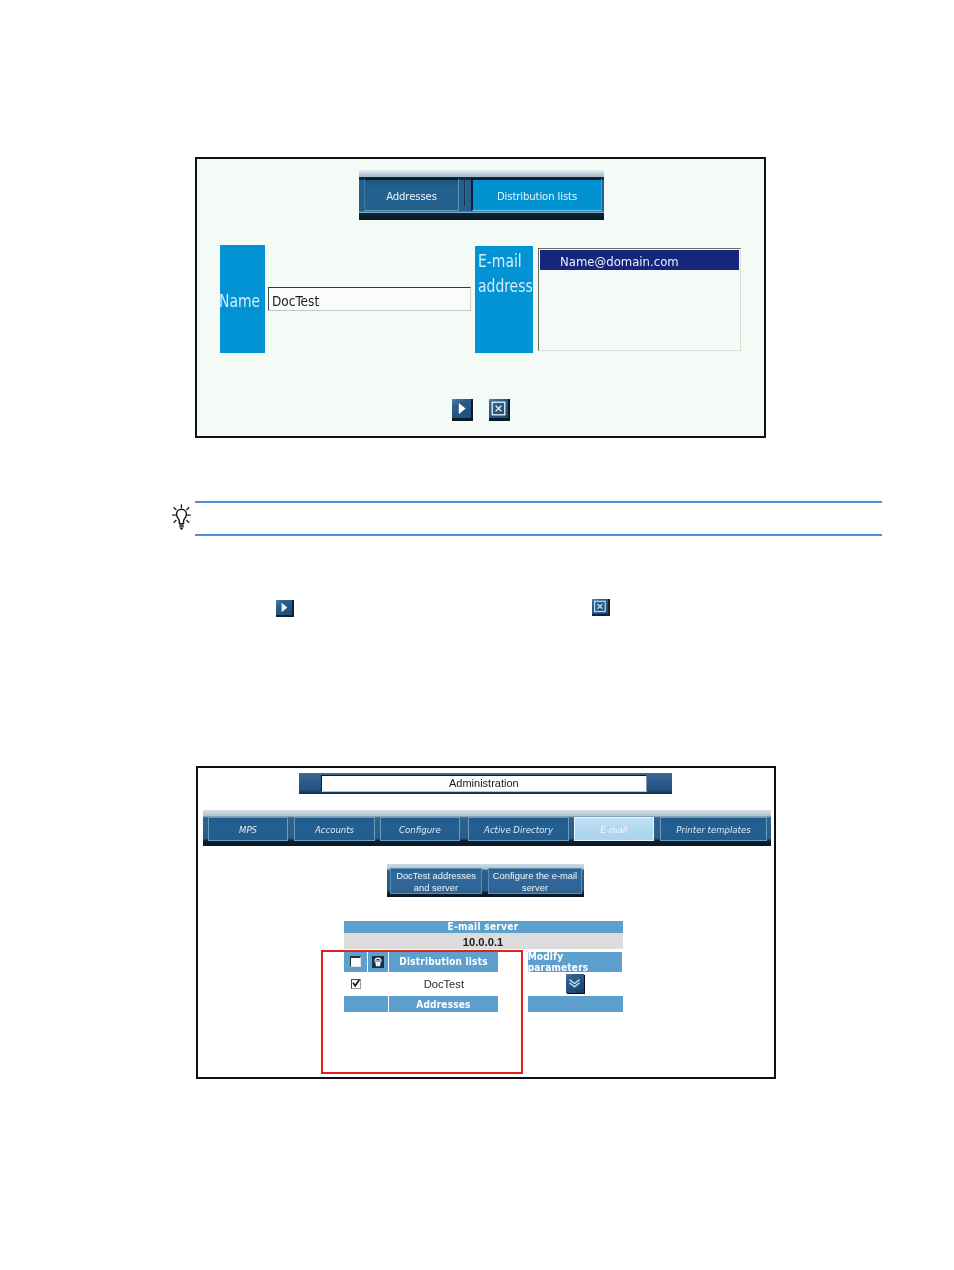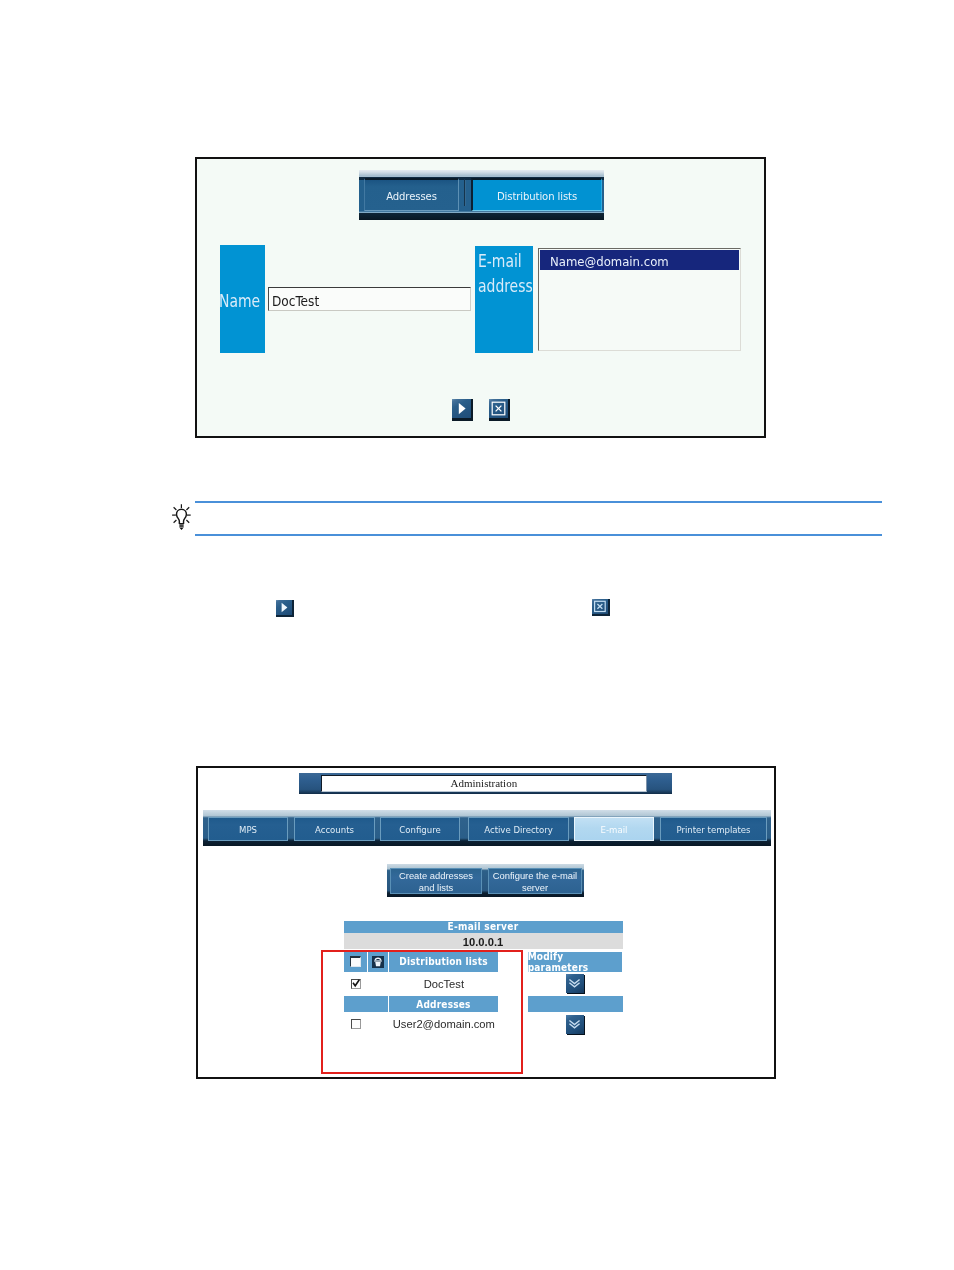--- a/index.html
+++ b/index.html
@@ -37,21 +37,21 @@
   #nameInput{position:absolute;left:71px;top:128px;width:203px;height:24px;background:#fafcfa;
      border-top:1.5px solid #3a3a3a;border-left:1.5px solid #4a4a4a;border-right:1px solid #cfcfc9;border-bottom:1px solid #c9c9c3;
      box-sizing:border-box;display:flex;align-items:center;padding-left:3px;padding-top:4px;
      font-family:"DejaVu Sans Condensed","DejaVu Sans",sans-serif;font-size:13.5px;color:#1b1b1b;}
 
   
   #emailBox{position:absolute;left:341px;top:89px;width:203px;height:103px;background:#f6faf7;
      border-top:1.5px solid #6a6a64;border-left:1.5px solid #6a6a64;border-right:1px solid #dcdcd6;border-bottom:1px solid #dcdcd6;
      box-sizing:border-box;padding:1px;}
   #emailBox .sel{background:#16267c;color:#e9f0fb;font-family:"DejaVu Sans Condensed","DejaVu Sans",sans-serif;
-     font-size:13px;height:20px;line-height:23px;padding-left:10px;white-space:nowrap;}
+     font-size:13px;height:20px;line-height:23px;padding-left:20px;white-space:nowrap;}
 
   
   .sqbtn{position:absolute;width:19px;height:19px;
      background:linear-gradient(150deg,#6f95b5 0%,#44719a 10%,#2a5e8a 32%,#23537f 70%,#1f4c77 100%);
      border-right:2px solid #0b1a27;border-bottom:3px solid #0b1a27;box-sizing:content-box;}
   #btnGo{left:255px;top:240px;}
   #btnClose{left:292px;top:240px;}
   .sqbtn svg{display:block;}
 
   
@@ -69,25 +69,25 @@
   
   #shot2{left:196px;top:766px;width:580px;height:313px;border:2px solid #111111;background:#ffffff;box-sizing:border-box;}
   #shot2 .inner{position:absolute;left:0;top:0;right:0;bottom:0;}
 
   
   #s2title{position:absolute;left:100.9px;top:4.6px;width:373.3px;height:21.6px;
      background:linear-gradient(to bottom,#3c6996 0%,#2f5f90 30%,#27537e 78%,#122c46 100%);}
   #s2titleInner{position:absolute;left:22px;top:2.4px;width:325.9px;height:17px;background:#ffffff;
      border-top:1.5px solid #101a26;border-left:1.5px solid #101a26;border-right:1px solid #7d93ab;border-bottom:1px solid #b8c6d3;
      box-sizing:border-box;display:flex;align-items:center;justify-content:center;
-     font-family:Liberation Serif, serif;font-size:11px;color:#1b1b1b;}
+     font-family:Liberation Sans, sans-serif;font-size:11px;color:#1b1b1b;}
 
   
   #s2strip{position:absolute;left:5px;top:42px;width:568px;height:36px;
-     background:linear-gradient(to bottom,#d1dee8 0%,#b0c6d4 16%,#2f628c 22%,#2a5e89 78%,#0c2134 86%,#091825 100%);}
+     background:linear-gradient(to bottom,#d1dee8 0%,#b0c6d4 16%,#2f628c 22%,#2a5e89 78%,#0c2134 86%,#091825 100%);font-style:italic;}
   .s2tab{position:absolute;top:7px;height:24px;
      background:linear-gradient(to bottom,#1f5a8c 0%,#255f91 30%,#225d8f 100%);
      border:1px solid #6a9cbe;box-sizing:border-box;
      display:flex;align-items:center;justify-content:center;
      font-family:"DejaVu Sans Condensed","DejaVu Sans",sans-serif;font-size:9.5px;color:#dfecf6;white-space:nowrap;}
   .s2tab.active{background:linear-gradient(to bottom,#c2e0f4 0%,#b2d8f0 45%,#abd4ef 100%);color:#fafdff;border:1px solid #eaf6fd;}
 
   
   #s2btnwrap{position:absolute;left:189px;top:96px;width:197px;height:33px;
      background:linear-gradient(to bottom,#cddbe5 0%,#aec4d2 14%,#2d6089 20%,#28567f 80%,#0b1f31 88%,#081624 100%);}
@@ -233,22 +233,22 @@
       <div class="s2tab active" style="left:371px;width:80px">
           <span>E-mail</span>
         </div>
       <div class="s2tab" style="left:457px;width:107px">
           <span>Printer templates</span>
         </div>
     </div>
 
     <div id="s2btnwrap">
       <div class="s2btn" id="s2btn1">
-        <span>Create addresses</span>
-        <span>and lists</span>
+        <span>DocTest addresses</span>
+        <span>and server</span>
       </div>
       <div class="s2btn" id="s2btn2">
         <span>Configure the e-mail</span>
         <span>server</span>
       </div>
     </div>
 
     <div id="s2table">
       <div class="trow">
           <div class="hdrfull" style="width:100%">E-mail server</div>
@@ -287,30 +287,16 @@
               <path d="M3 4.0 L7.5 7.6 L12 4.0 M3 7.2 L7.5 10.8 L12 7.2" fill="none" stroke="#c6dcef" stroke-width="1.45" stroke-linejoin="miter" stroke-linecap="square"></path>
             </svg>
           </span>
         </div>
       </div>
       <div class="trow subhdr">
         <div class="hc c-chk2"></div>
         <div class="hc c-name">Addresses</div>
         <div class="hc c-mod"></div>
       </div>
-      <div class="trow drow plain">
-        <div class="cell c-chk">
-            <span class="cbx"></span>
-          </div>
-        <div class="cell c-trash"></div>
-        <div class="cell c-name">User2@domain.com</div>
-        <div class="cell c-mod">
-          <span class="modbtn">
-            <svg width="15" height="15" viewBox="0 0 15 15">
-              <path d="M3 4.0 L7.5 7.6 L12 4.0 M3 7.2 L7.5 10.8 L12 7.2" fill="none" stroke="#c6dcef" stroke-width="1.45" stroke-linejoin="miter" stroke-linecap="square"></path>
-            </svg>
-          </span>
-        </div>
-      </div>
     </div>
   </div>
 </div>
 <div class="abs" id="redbox"></div>
 
 </body></html>

